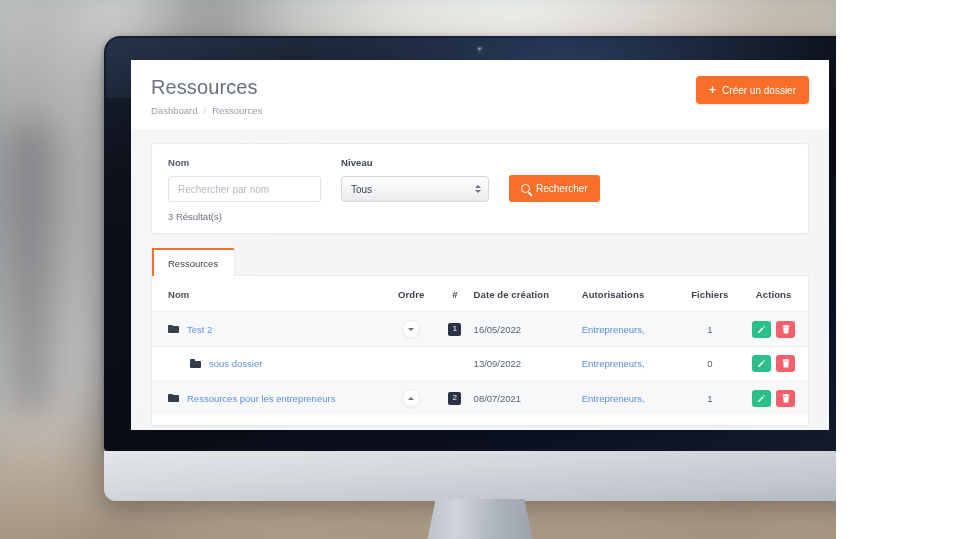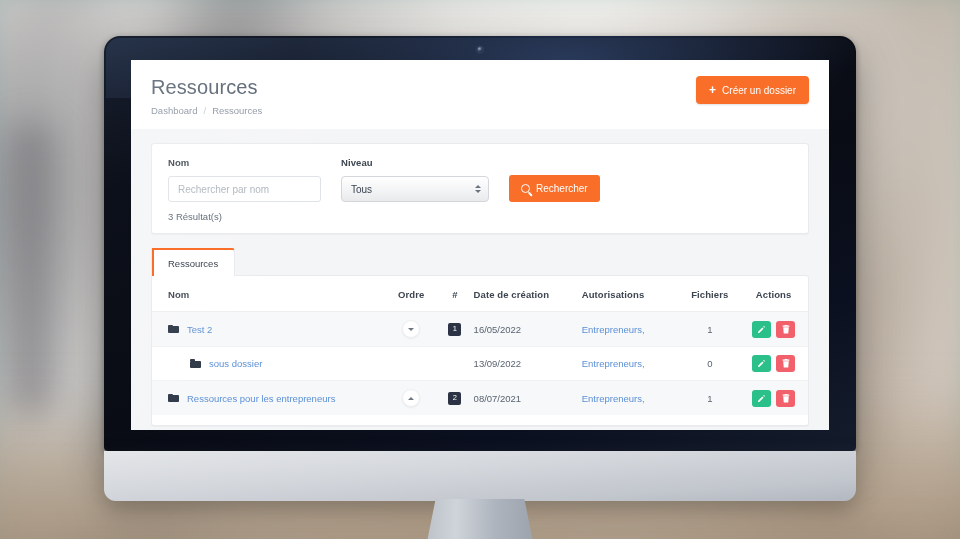--- a/index.html
+++ b/index.html
@@ -7,21 +7,21 @@
   html, body {
     width: 960px;
     height: 539px;
     overflow: hidden;
     font-family: "Liberation Sans", sans-serif;
   }
 
   
   .scene {
     position: relative;
-    width: 960px;
+    width: 836px;
     height: 539px;
     overflow: hidden;
     background: #0f766e;
   }
   .bg-blur {
     position: absolute;
     inset: -40px;
     background:
       radial-gradient(ellipse 180px 300px at 60px 230px, rgba(120,120,125,0.55), rgba(120,120,125,0) 70%),
       radial-gradient(ellipse 130px 280px at 250px 200px, rgba(150,148,145,0.45), rgba(150,148,145,0) 70%),

